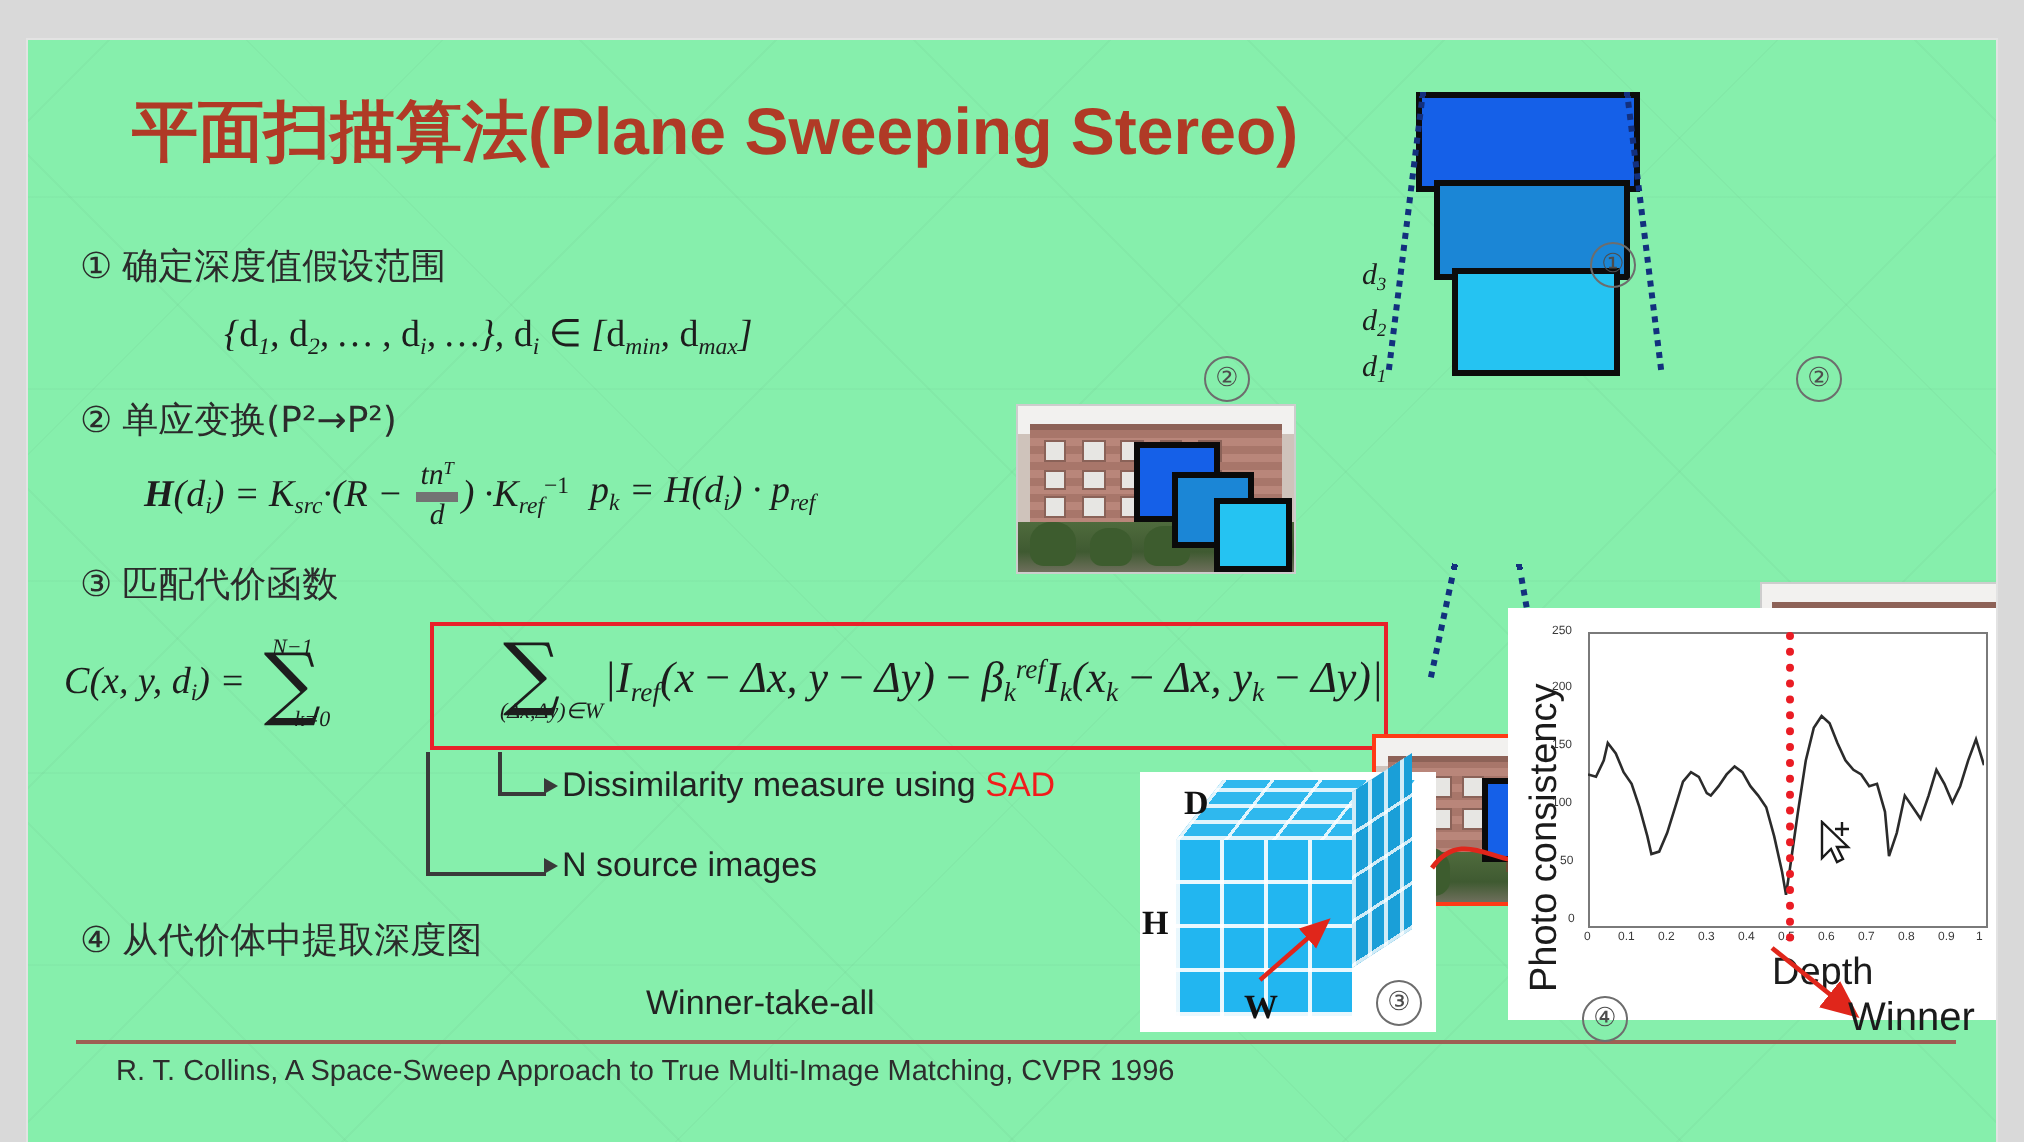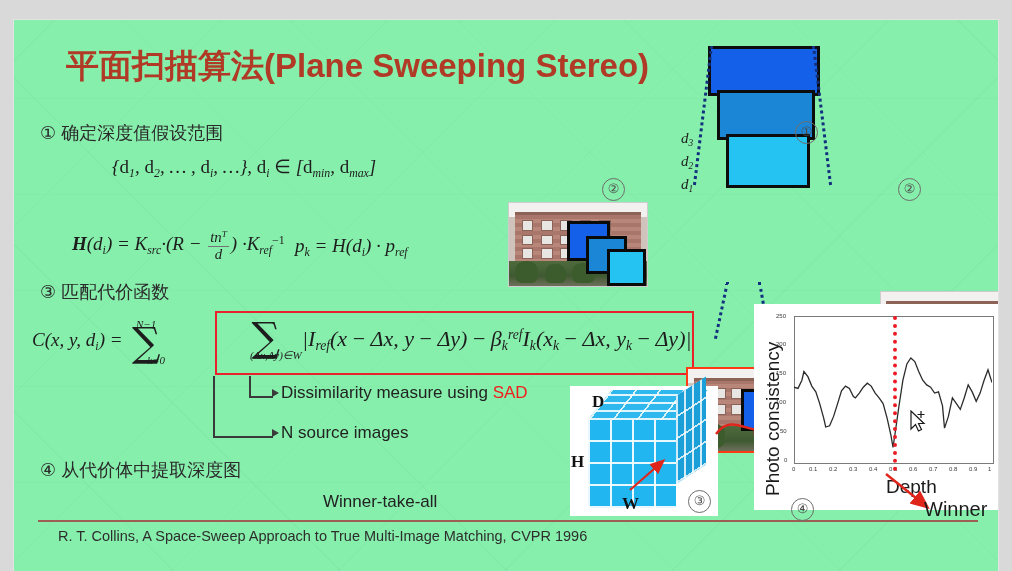--- a/index.html
+++ b/index.html
@@ -38,21 +38,21 @@
   
   .math{
     font-family:"Liberation Serif", serif;
     font-style:italic;color:#1d1d1d;white-space:nowrap;
   }
   .math .up{font-style:normal;}
   sub{font-size:0.62em;vertical-align:-0.32em;}
   sup{font-size:0.62em;vertical-align:0.52em;}
   .frac{display:inline-block;vertical-align:middle;text-align:center;
         font-size:0.78em;line-height:1.05;margin:0 2px;}
-  .frac .num{display:block;border-bottom:1px solid #737373;padding:0 2px;}
+  .frac .num{display:block;border-bottom:5px solid #737373;padding:0 2px;}
   .frac .den{display:block;padding:0 2px;}
   .bigsum{font-family:"DejaVu Serif", serif;font-style:normal;
           font-size:40px;line-height:0.8;display:inline-block;vertical-align:middle;}
   .sumwrap{display:inline-block;text-align:center;vertical-align:middle;
            font-style:normal;}
   .sumwrap .lim{display:block;font-size:11px;font-family:"Liberation Serif",serif;font-style:italic;}
   .sumwrap .lim.top{margin-bottom:-4px;}
   .sumwrap .lim.bot{margin-top:-4px;margin-left:20px;}
 
   
@@ -126,20 +126,24 @@
 
   <div class="lyr step" style="left:26px;top:101px;">
     <span class="cn">①</span>
     <span class="cn">确定深度值假设范围</span>
   </div>
 
   <div class="lyr math" style="left:98px;top:135px;font-size:19px;">
     {<span class="up">d</span><sub>1</sub>, <span class="up">d</span><sub>2</sub>, … , <span class="up">d</span><sub><i>i</i></sub>, …}, <span class="up">d</span><sub><i>i</i></sub> <span class="up">∈</span> [<span class="up">d</span><sub><i>min</i></sub>, <span class="up">d</span><sub><i>max</i></sub>]
   </div>
 
+  <div class="lyr step" style="left:26px;top:178px;">
+    <span class="cn">②</span>
+    <span class="cn">单应变换(P²→P²)</span>
+  </div>
 
   <div class="lyr math" style="left:58px;top:210px;font-size:19px;">
     <b>H</b>(<i>d</i><sub><i>i</i></sub>) = <i>K</i><sub><i>src</i></sub>·(<i>R</i> −
     <span class="frac"><span class="num"><i>tn</i><sup><i>T</i></sup></span><span class="den"><i>d</i></span></span>)
     ·<i>K</i><sub><i>ref</i></sub><sup class="up">−1</sup>
   </div>
 
   <div class="lyr step" style="left:26px;top:260px;">
     <span class="cn">③</span>
     <span class="cn">匹配代价函数</span>

